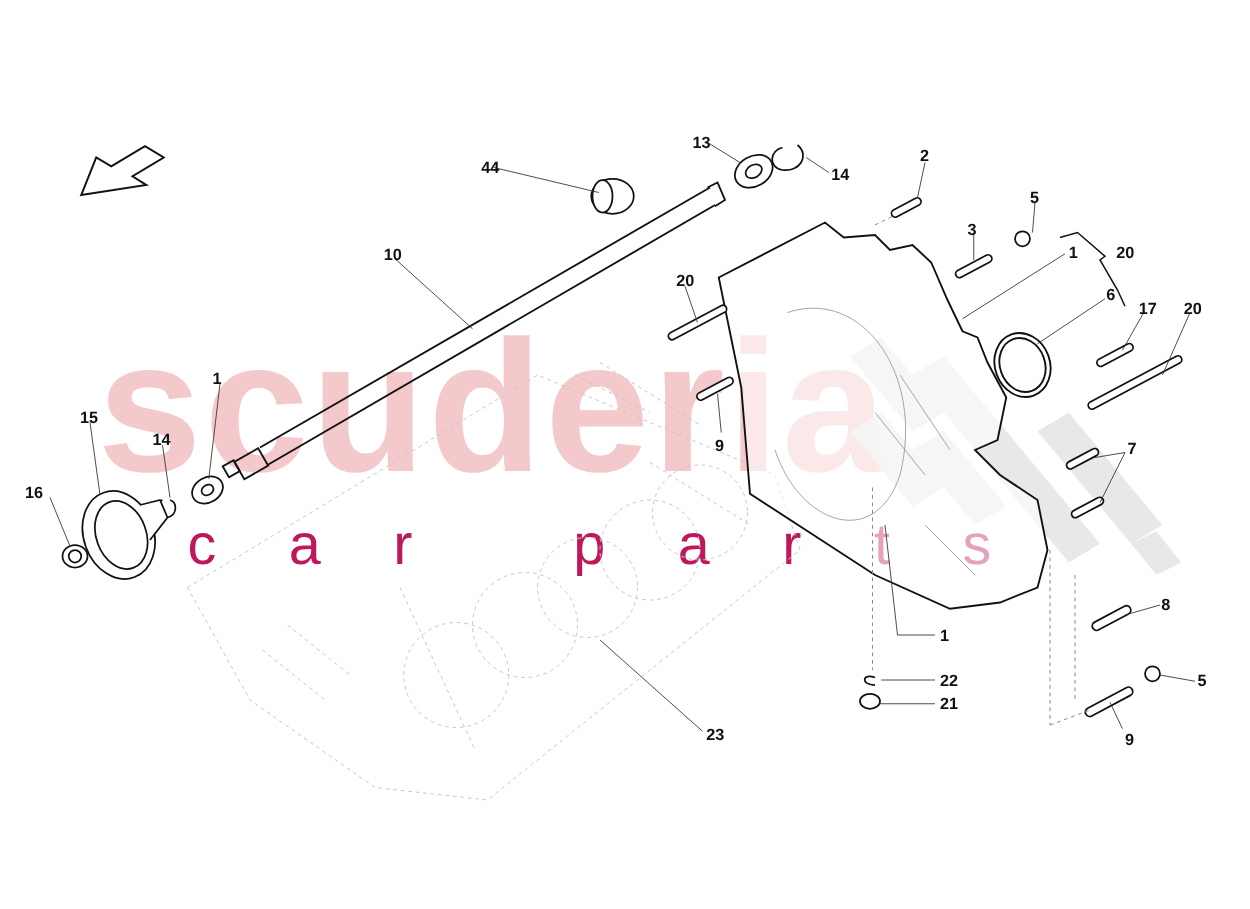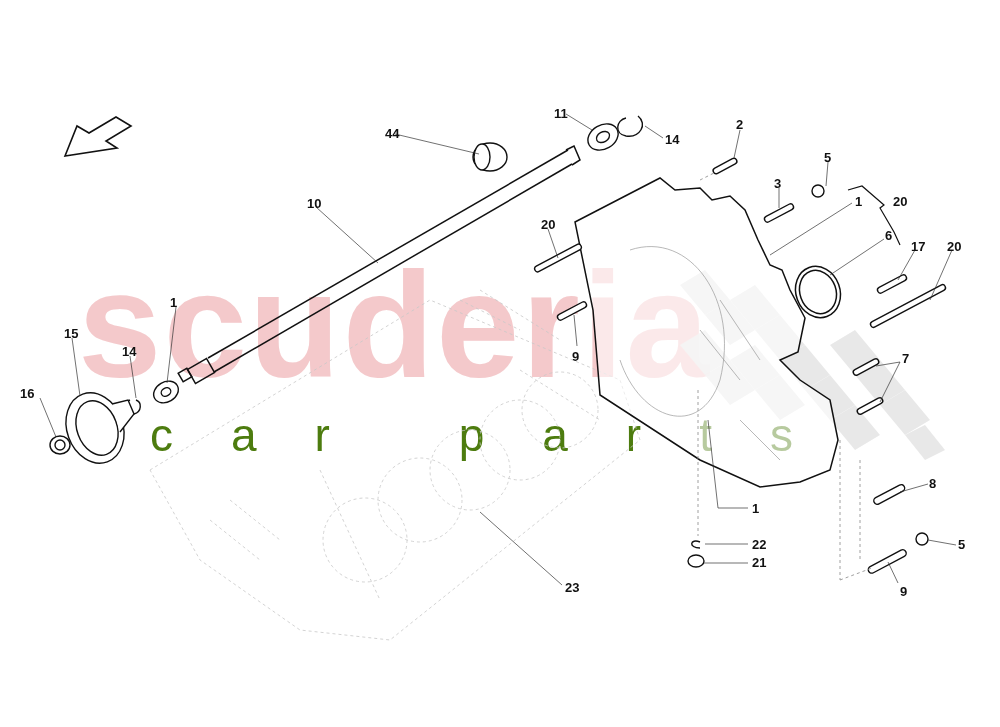--- a/index.html
+++ b/index.html
@@ -3,21 +3,21 @@
 <meta charset="utf-8">
 <style>
   html, body { margin: 0; padding: 0; background: #ffffff; }
   body { width: 1000px; height: 727px; position: relative; overflow: hidden;
          font-family: "Liberation Sans", sans-serif; }
   #stage { position: absolute; left: 0; top: 0; width: 1000px; height: 727px; }
   .wm-main { position: absolute; left: 78px; top: 250px; font-family: "Liberation Sans", sans-serif;
              font-weight: bold; font-size: 150px; line-height: 150px; color: #f4c9cb;
              letter-spacing: 2px; }
   .wm-sub { position: absolute; left: 150px; top: 412px; font-family: "Liberation Sans", sans-serif;
-            font-size: 46px; line-height: 46px; color: #4d7c0f; letter-spacing: 58px; }
+            font-size: 46px; line-height: 46px; color: #be185d; letter-spacing: 58px; }
   .label { position: absolute; font-family: "Liberation Sans", sans-serif; font-weight: bold;
            font-size: 13px; color: #111; line-height: 14px; white-space: nowrap; }
   svg { position: absolute; left: 0; top: 0; }
 </style>
 </head>
 <body>
 
 <div id="stage">
 
   <div class="wm-main">scuderia</div>
@@ -173,21 +173,21 @@
   <div class="label" style="left:736px;top:118px">2</div>
   <div class="label" style="left:774px;top:177px">3</div>
   <div class="label" style="left:824px;top:151px">5</div>
   <div class="label" style="left:958px;top:538px">5</div>
   <div class="label" style="left:885px;top:229px">6</div>
   <div class="label" style="left:902px;top:352px">7</div>
   <div class="label" style="left:929px;top:477px">8</div>
   <div class="label" style="left:572px;top:350px">9</div>
   <div class="label" style="left:900px;top:585px">9</div>
   <div class="label" style="left:307px;top:197px">10</div>
-  <div class="label" style="left:554px;top:107px">11</div>
+  <div class="label" style="left:554px;top:107px">13</div>
   <div class="label" style="left:170px;top:296px">1</div>
   <div class="label" style="left:665px;top:133px">14</div>
   <div class="label" style="left:122px;top:345px">14</div>
   <div class="label" style="left:64px;top:327px">15</div>
   <div class="label" style="left:20px;top:387px">16</div>
   <div class="label" style="left:911px;top:240px">17</div>
   <div class="label" style="left:541px;top:218px">20</div>
   <div class="label" style="left:947px;top:240px">20</div>
   <div class="label" style="left:893px;top:195px">20</div>
   <div class="label" style="left:752px;top:556px">21</div>

